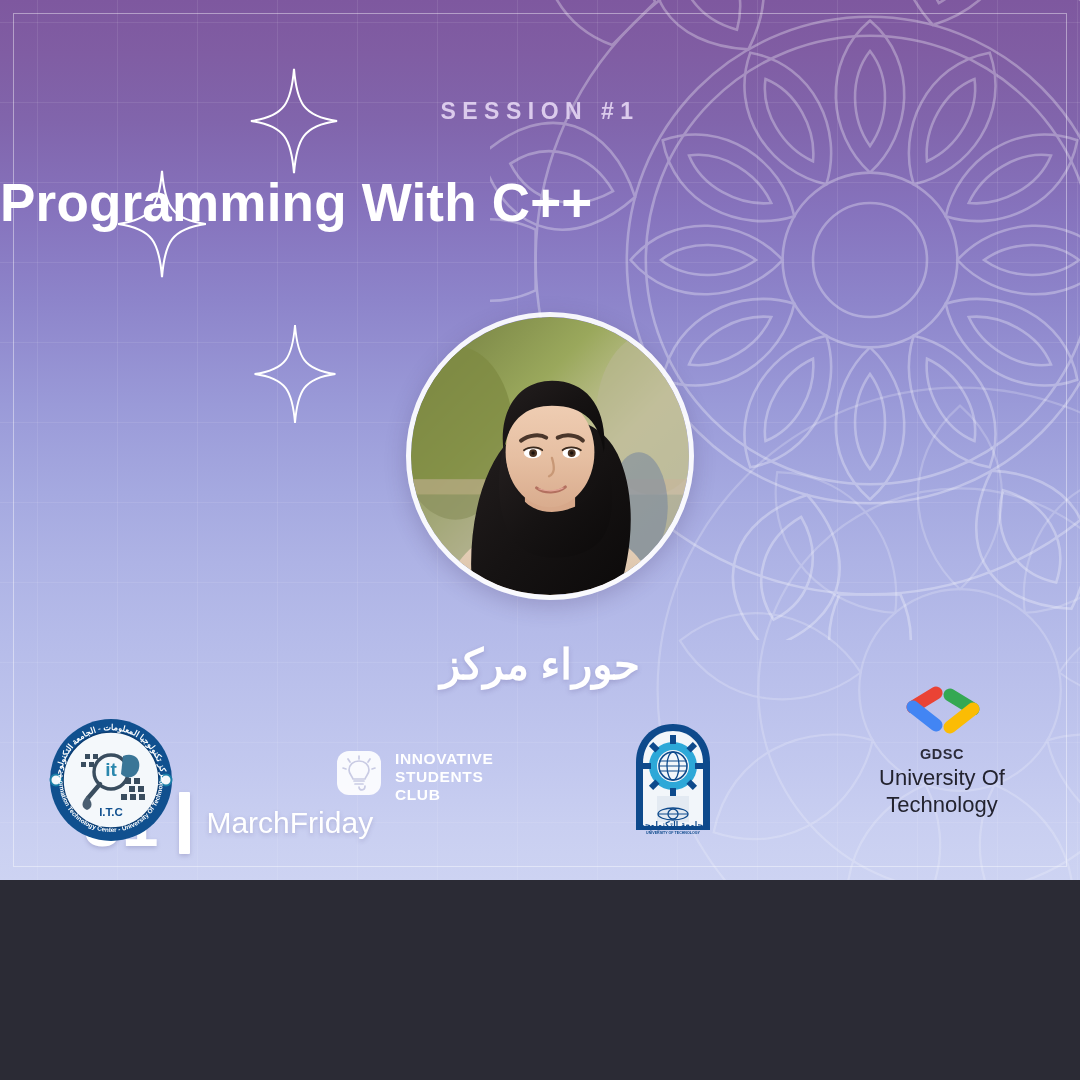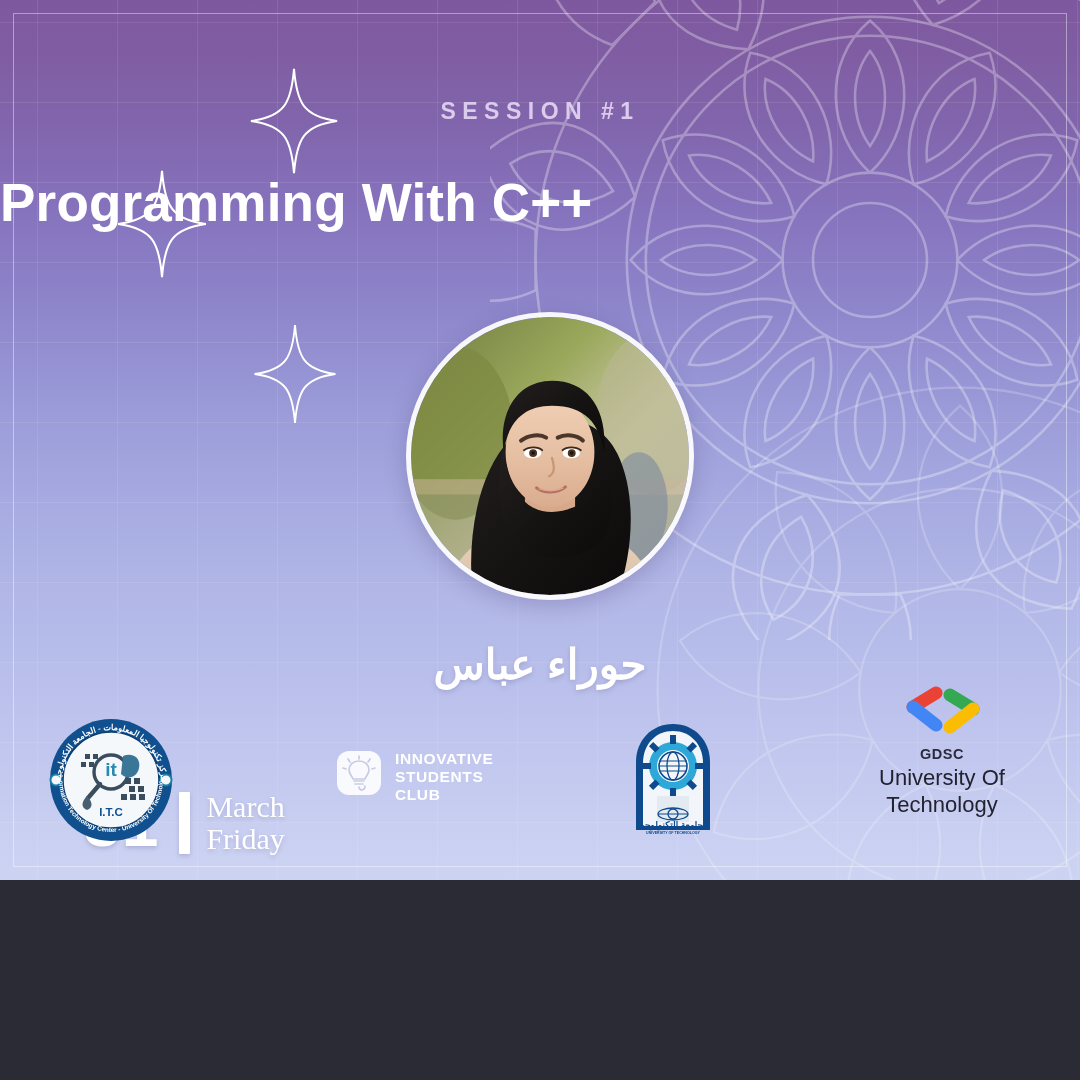--- a/index.html
+++ b/index.html
@@ -162,24 +162,23 @@
   .date-divider {
     width: 11px;
     height: 62px;
     background: #ffffff;
     margin: 0 16px 0 20px;
     border-radius: 1px;
     box-shadow: 0 2px 4px rgba(90,85,140,0.25);
   }
   .date-text {
     display: flex;
-    flex-direction: column;
+    flex-direction: row;
     justify-content: center;
     line-height: 1.08;
-    font-family: Liberation Serif, serif;
   }
   .date-month, .date-weekday {
     font-size: 30px;
     color: #ffffff;
     font-weight: normal;
     text-shadow: 0 2px 4px rgba(90,85,140,0.25);
   }
 
   
   .time-block {
@@ -495,21 +494,21 @@
         <path d="M157 138 C 161 134, 171 134, 176 138" stroke="#3a2a1e" stroke-width="1.8" fill="none" stroke-linecap="round"></path>
 
         <path d="M146 146 C 149 156, 149 162, 143 165" stroke="#c89876" stroke-width="2.4" fill="none" stroke-linecap="round"></path>
 
         <path d="M130 177 C 138 183, 152 183, 160 176" stroke="#b3705f" stroke-width="3" fill="none" stroke-linecap="round"></path>
         <path d="M132 178 C 140 181, 151 181, 158 177" stroke="#e2a496" stroke-width="1.2" fill="none"></path>
       </g>
     </svg>
   </div>
 
-  <div class="speaker-name">حوراء عباس</div>
+  <div class="speaker-name">حوراء مركز</div>
 
   <div class="date-block">
     <div class="date-day">31</div>
     <div class="date-divider"></div>
     <div class="date-text">
       <div class="date-month">March</div>
       <div class="date-weekday">Friday</div>
     </div>
   </div>
 

